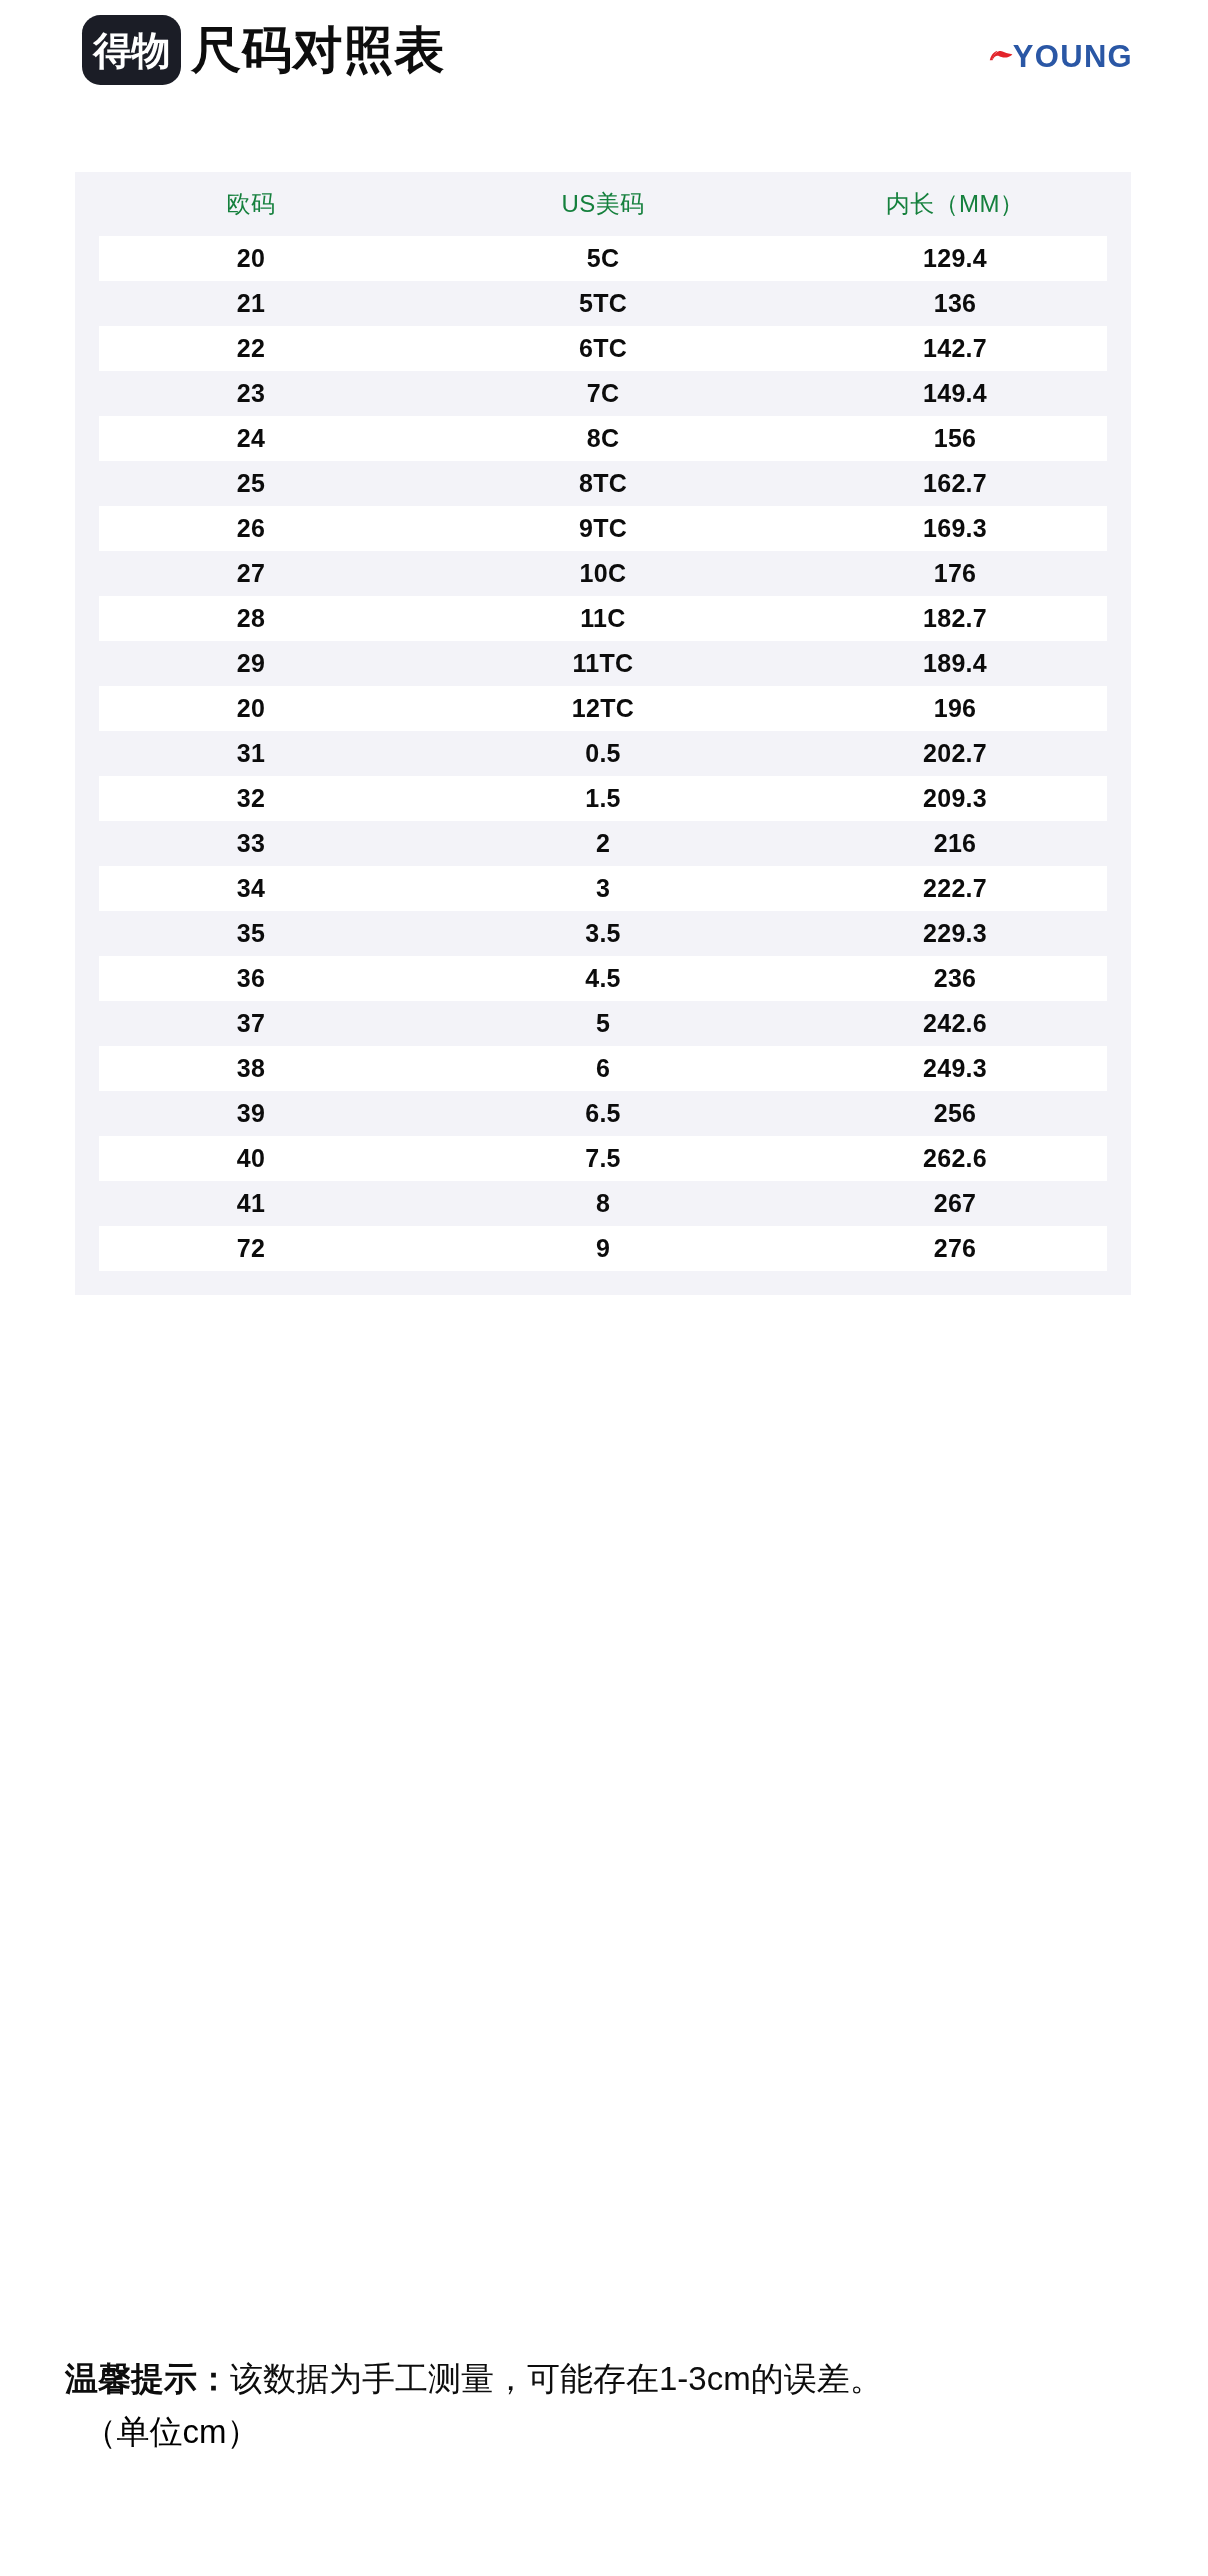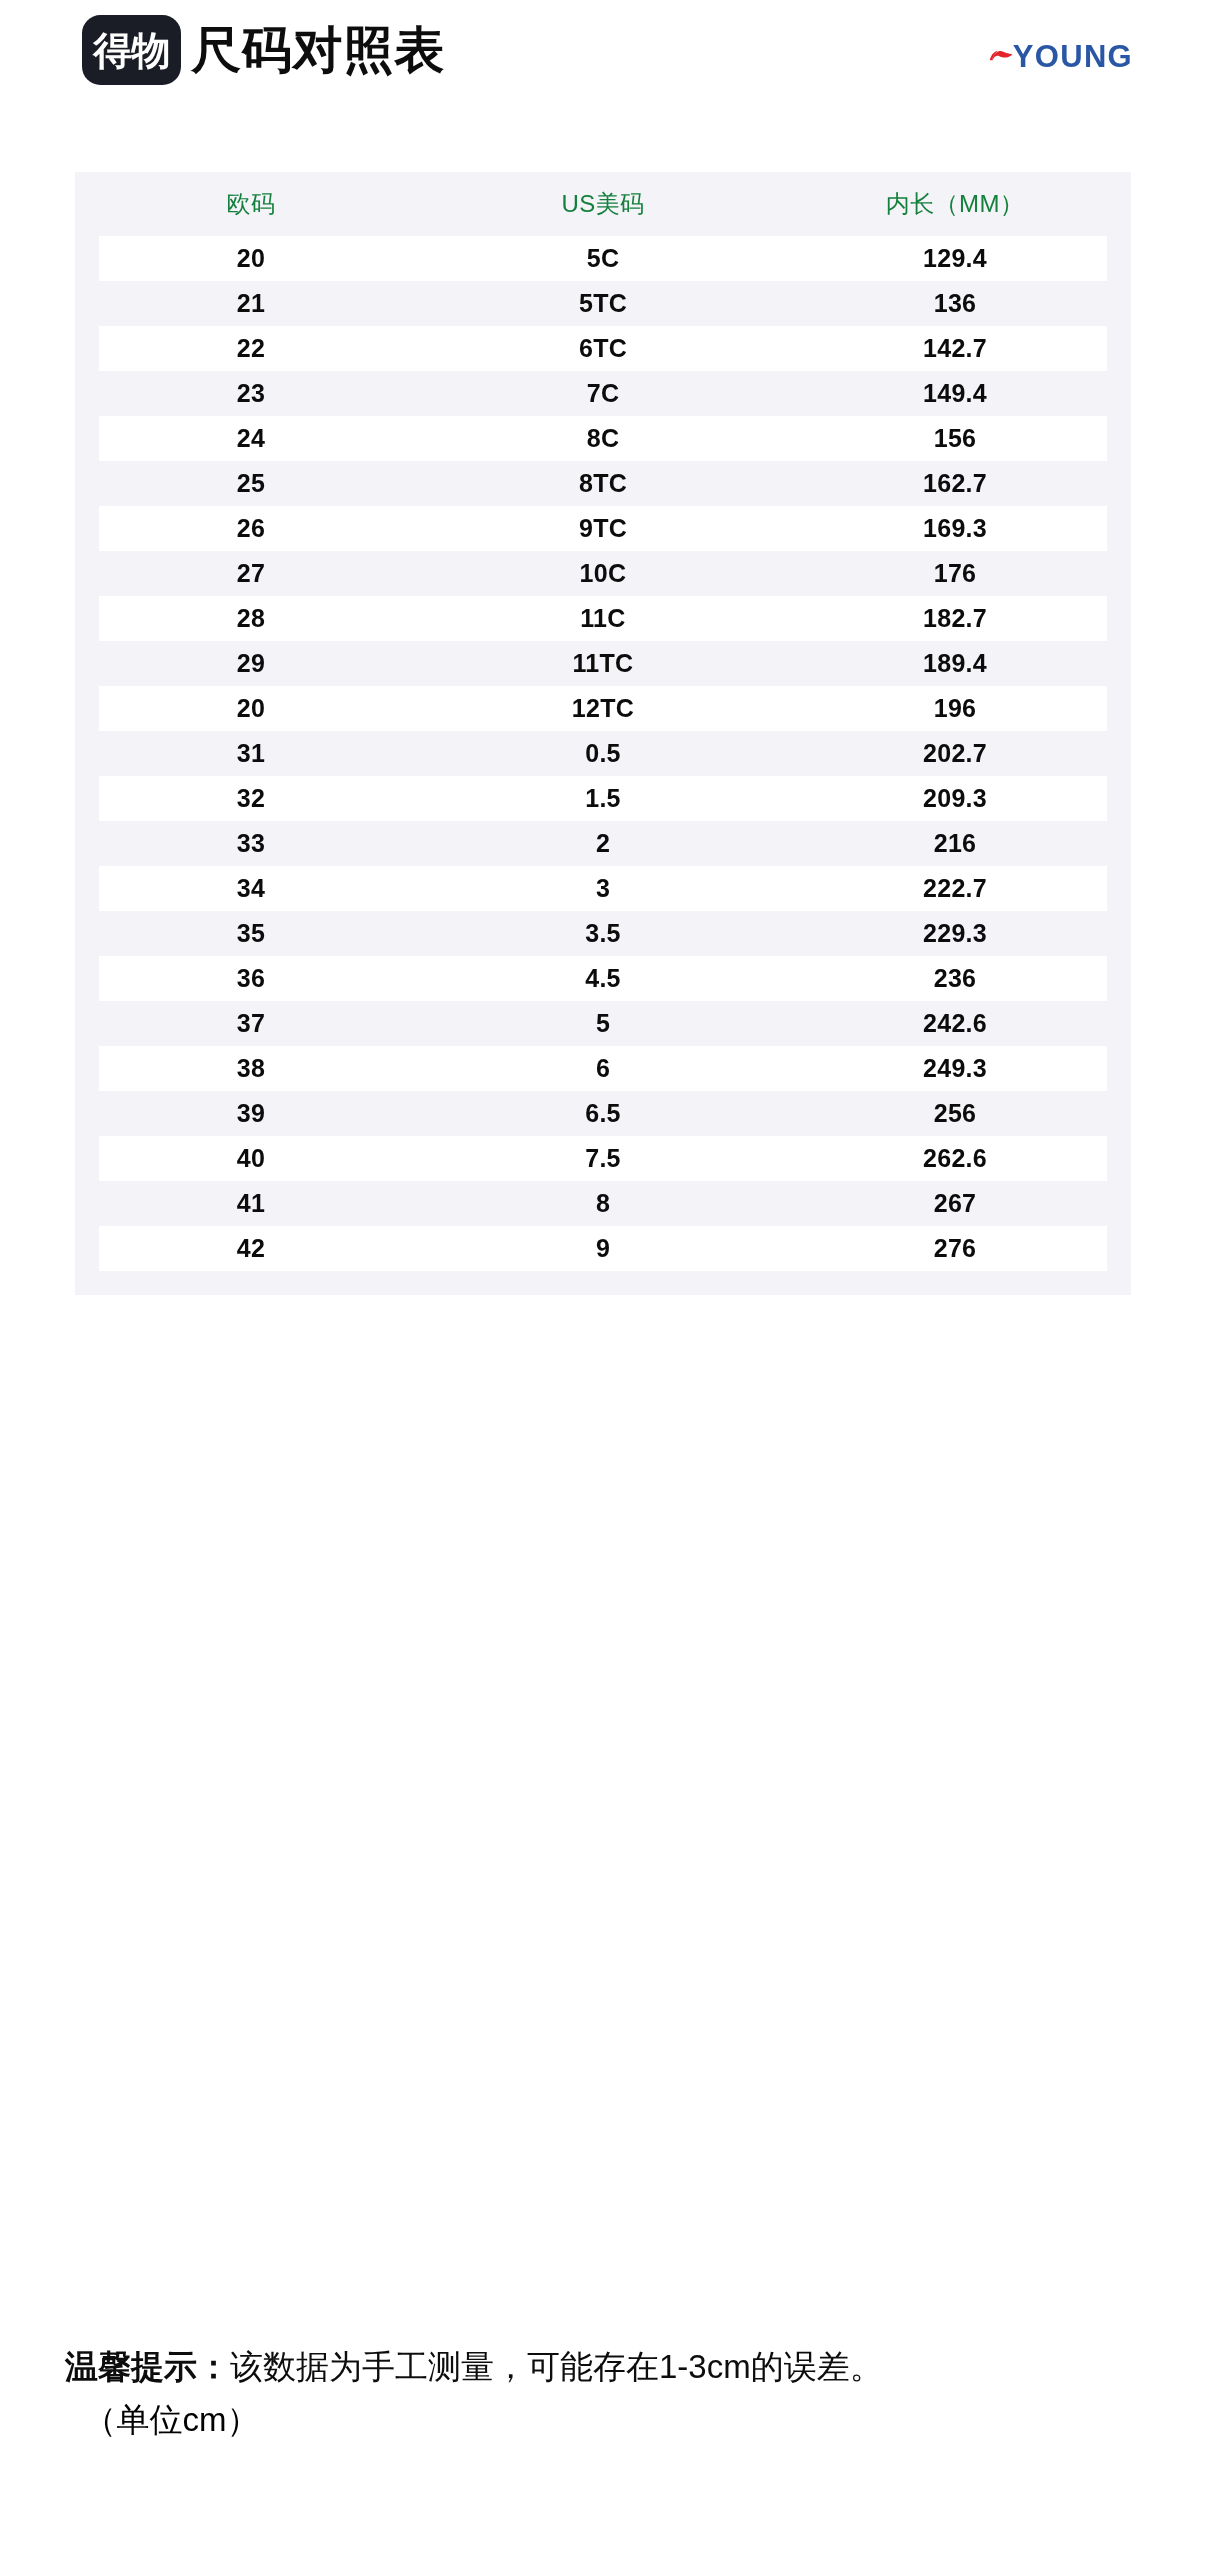--- a/index.html
+++ b/index.html
@@ -132,20 +132,21 @@
     position: absolute;
     left: 65px;
     top: 2346px;
     width: 1089px;
   }
   .footer-line1 {
     font-size: 33px;
     line-height: 1.25;
     color: #0d0d0d;
     white-space: nowrap;
+    margin-top: 12px;
   }
   .footer-line1 .strong {
     font-weight: 700;
   }
   .footer-line1 .normal {
     font-weight: 400;
   }
   .footer-line2 {
     margin-top: 11.7px;
     margin-left: 18.4px;
@@ -292,21 +293,21 @@
           <div class="td">40</div>
           <div class="td">7.5</div>
           <div class="td">262.6</div>
         </div>
         <div class="tr even">
           <div class="td">41</div>
           <div class="td">8</div>
           <div class="td">267</div>
         </div>
         <div class="tr odd">
-          <div class="td">42</div>
+          <div class="td">72</div>
           <div class="td">9</div>
           <div class="td">276</div>
         </div>
       </div>
 
   </div>
 
   <div class="footer">
     <div class="footer-line1">
       <span class="strong">温馨提示：</span><span class="normal">该数据为手工测量，可能存在1-3cm的误差。</span>

